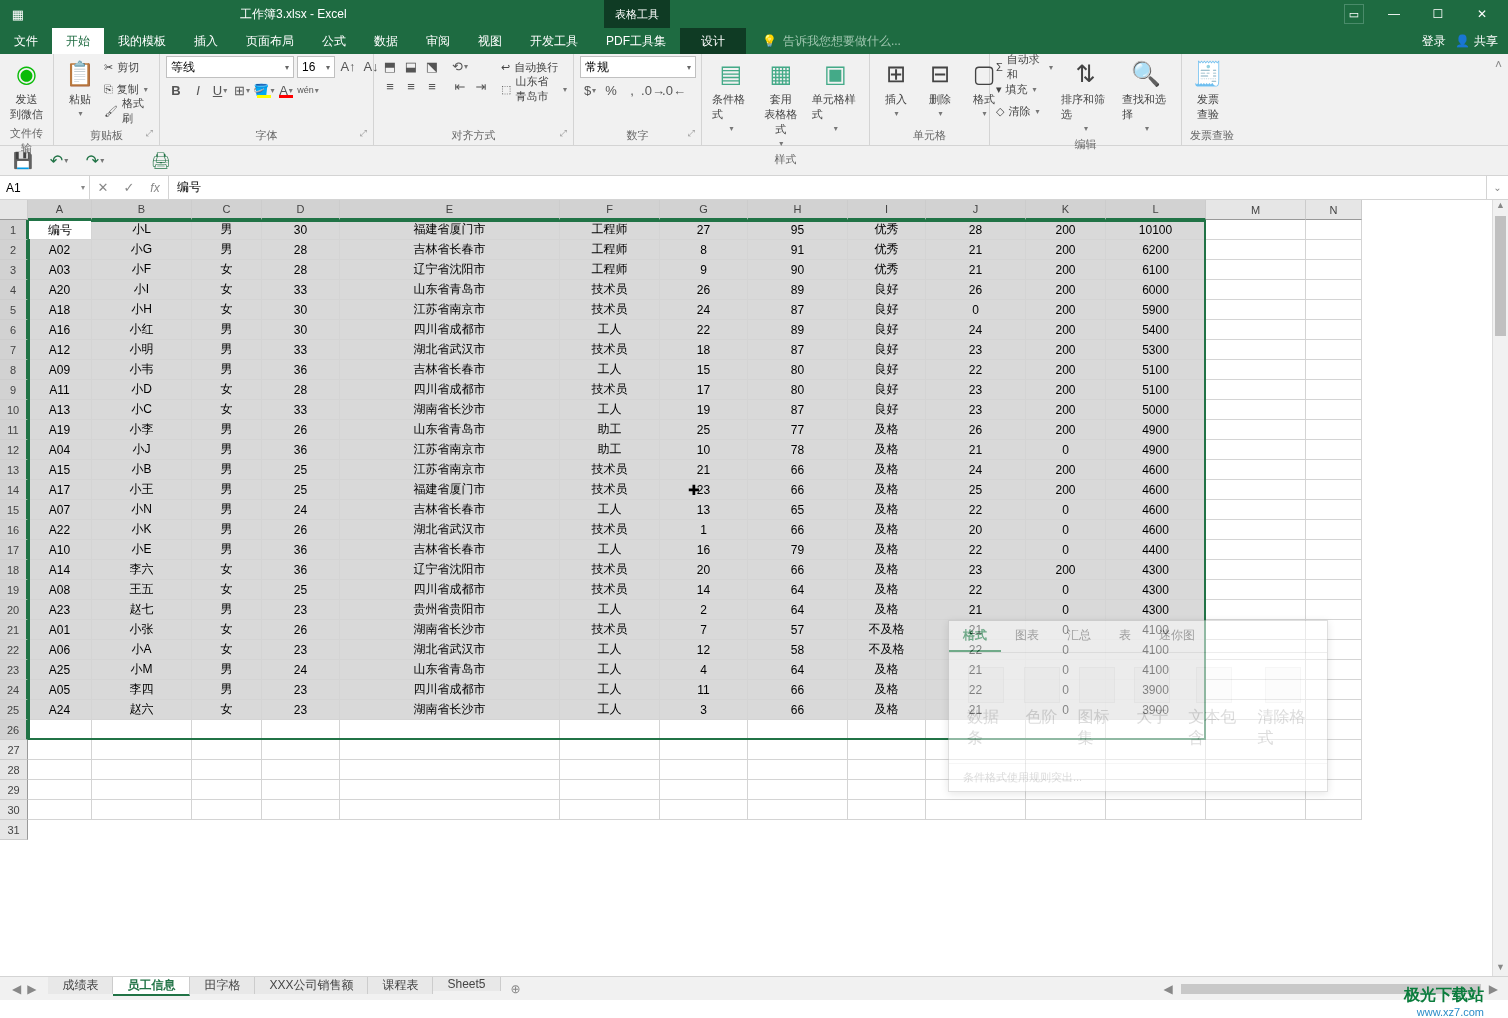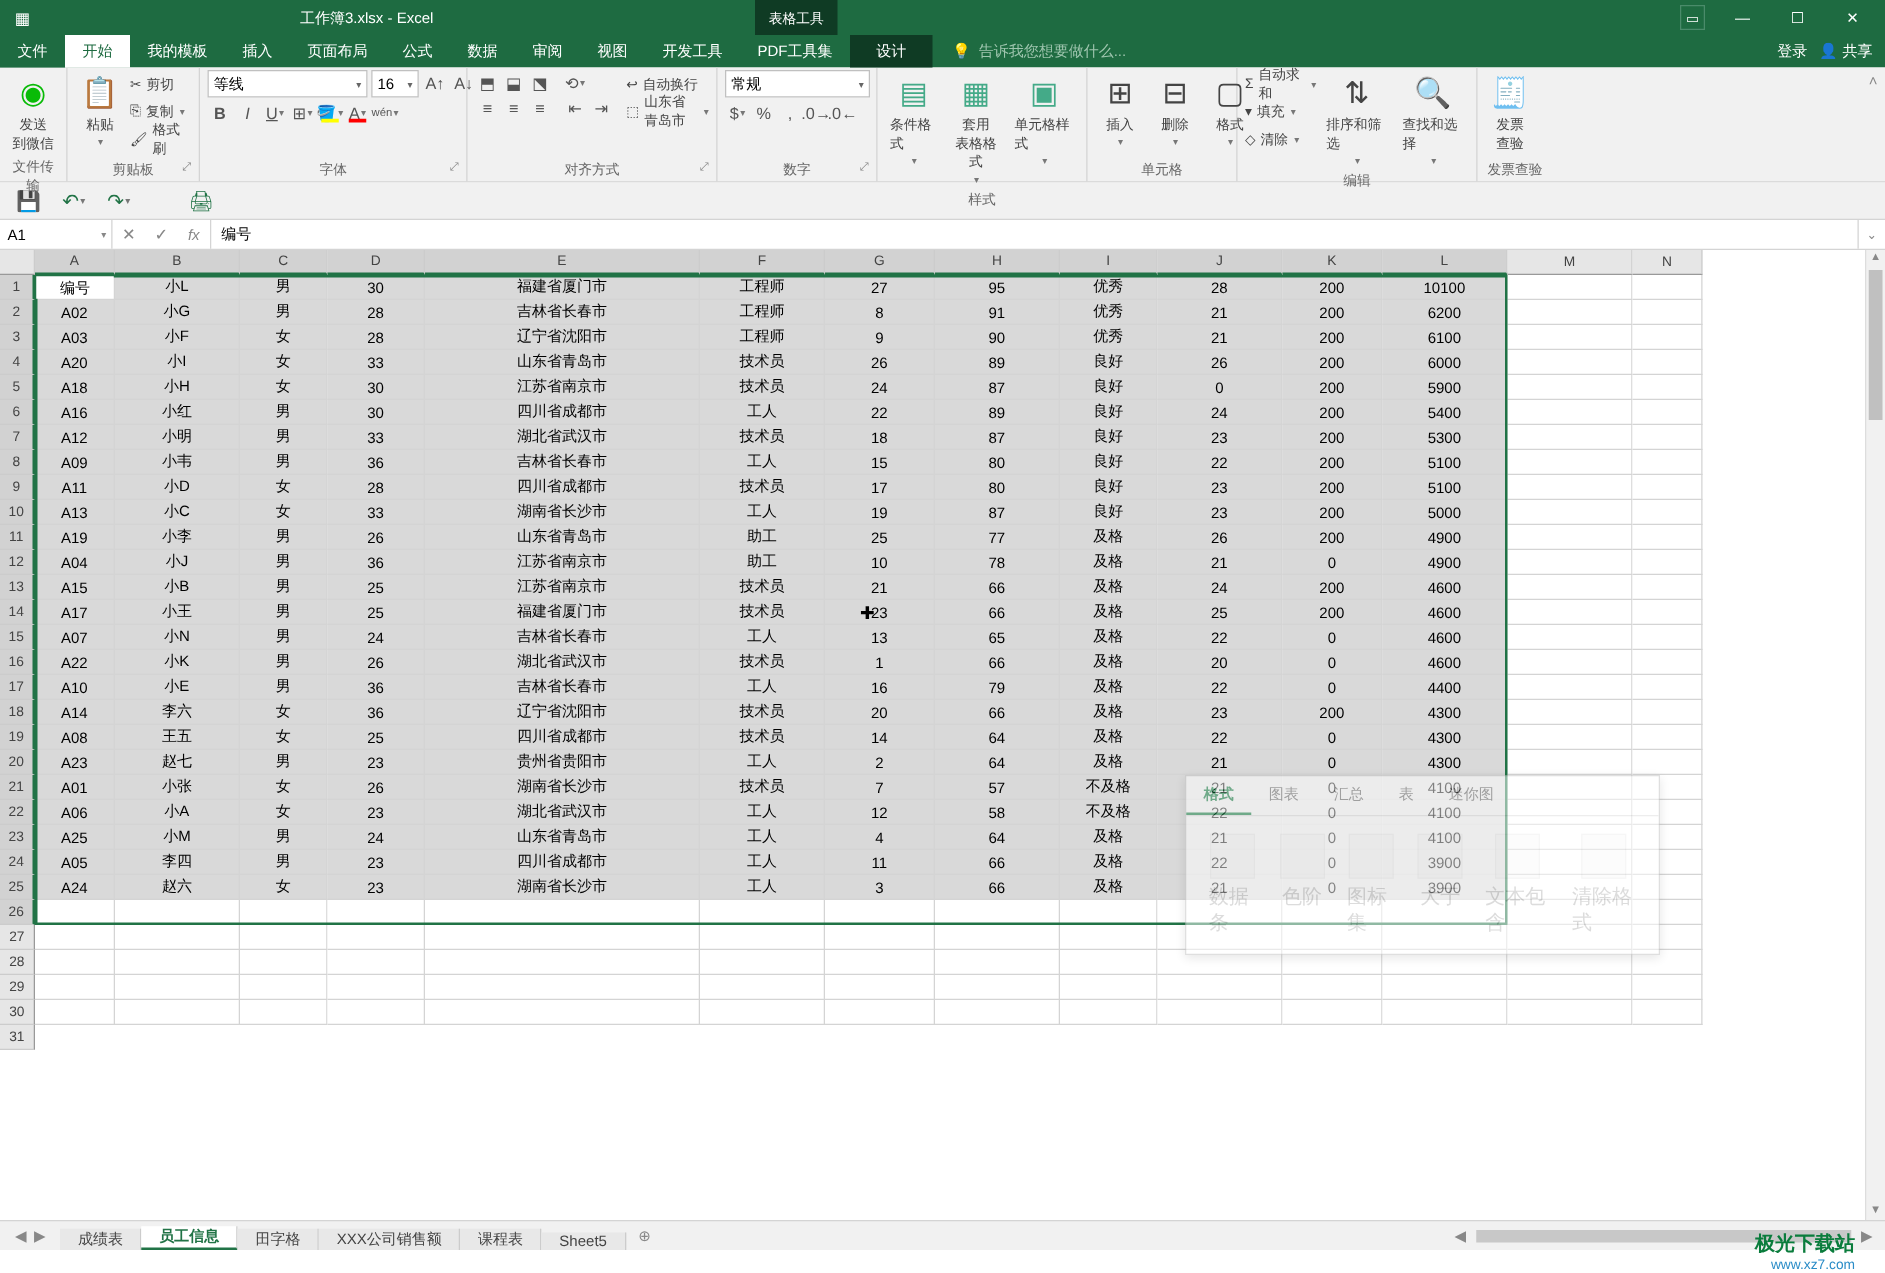--- a/index.html
+++ b/index.html
@@ -74,21 +74,21 @@
 .qa-tab { padding: 6px 14px; font-size: 12px; color: #666; }
 .qa-tab.active { color: #0a7c3c; border-bottom: 2px solid #0a7c3c; font-weight: bold; }
 .qa-body { display: flex; gap: 18px; padding: 14px 18px; }
 .qa-item { display: flex; flex-direction: column; align-items: center; gap: 4px; font-size: 16px; color: #bbb; }
 .qa-item .qa-icon { width: 36px; height: 36px; border: 1px solid #eee; background: #fafafa; }
 .qa-footer { padding: 6px 14px; font-size: 11px; color: #bbb; border-top: 1px solid #eee; }
 
 
 .sheet-bar { position: absolute; left: 0; bottom: 18px; right: 0; height: 24px; background: #f1f1f1; border-top: 1px solid #d4d4d4; display: flex; align-items: center; }
 .sheet-nav { display: flex; gap: 6px; padding: 0 12px; color: #888; }
-.sheet-tabs { display: flex; align-items: flex-end; height: 100%; }
+.sheet-tabs { display: flex; align-items: flex-start; height: 100%; }
 .sheet-tab { padding: 0 14px; border-right: 1px solid #ccc; display: flex; align-items: center; font-size: 12px; background: #e8e8e8; color: #444; }
 .sheet-tab.active { background: #fff; border-bottom: 2px solid #217346; color: #217346; font-weight: bold; }
 .sheet-add { padding: 0 10px; display: flex; align-items: center; color: #888; }
 .sheet-scroll { margin-left: auto; display: flex; align-items: center; padding-right: 10px; gap: 8px; color: #888; }
 
 
 .watermark { position: absolute; right: 24px; bottom: 0; display: flex; flex-direction: column; align-items: flex-end; font-size: 12px; }
 .watermark .logo { color: #0a7c3c; font-weight: bold; font-size: 16px; }
 .watermark .url { color: #2a8cc7; font-size: 11px; }
 
@@ -938,20 +938,21 @@
         </div>
         <div class="qa-item">
           <div class="qa-icon"></div>
           <div>文本包含</div>
         </div>
         <div class="qa-item">
           <div class="qa-icon"></div>
           <div>清除格式</div>
         </div>
       </div>
+    <div class="qa-footer">条件格式使用规则突出...</div>
   </div>
 </div>
 
 <div class="scroll-v">
   <div style="height:14px;text-align:center;font-size:9px;color:#888;">▲</div>
   <div class="thumb"></div>
   <div style="position:absolute;bottom:0;height:14px;left:0;right:0;text-align:center;font-size:9px;color:#888;">▼</div>
 </div>
 
 <div class="sheet-bar">

